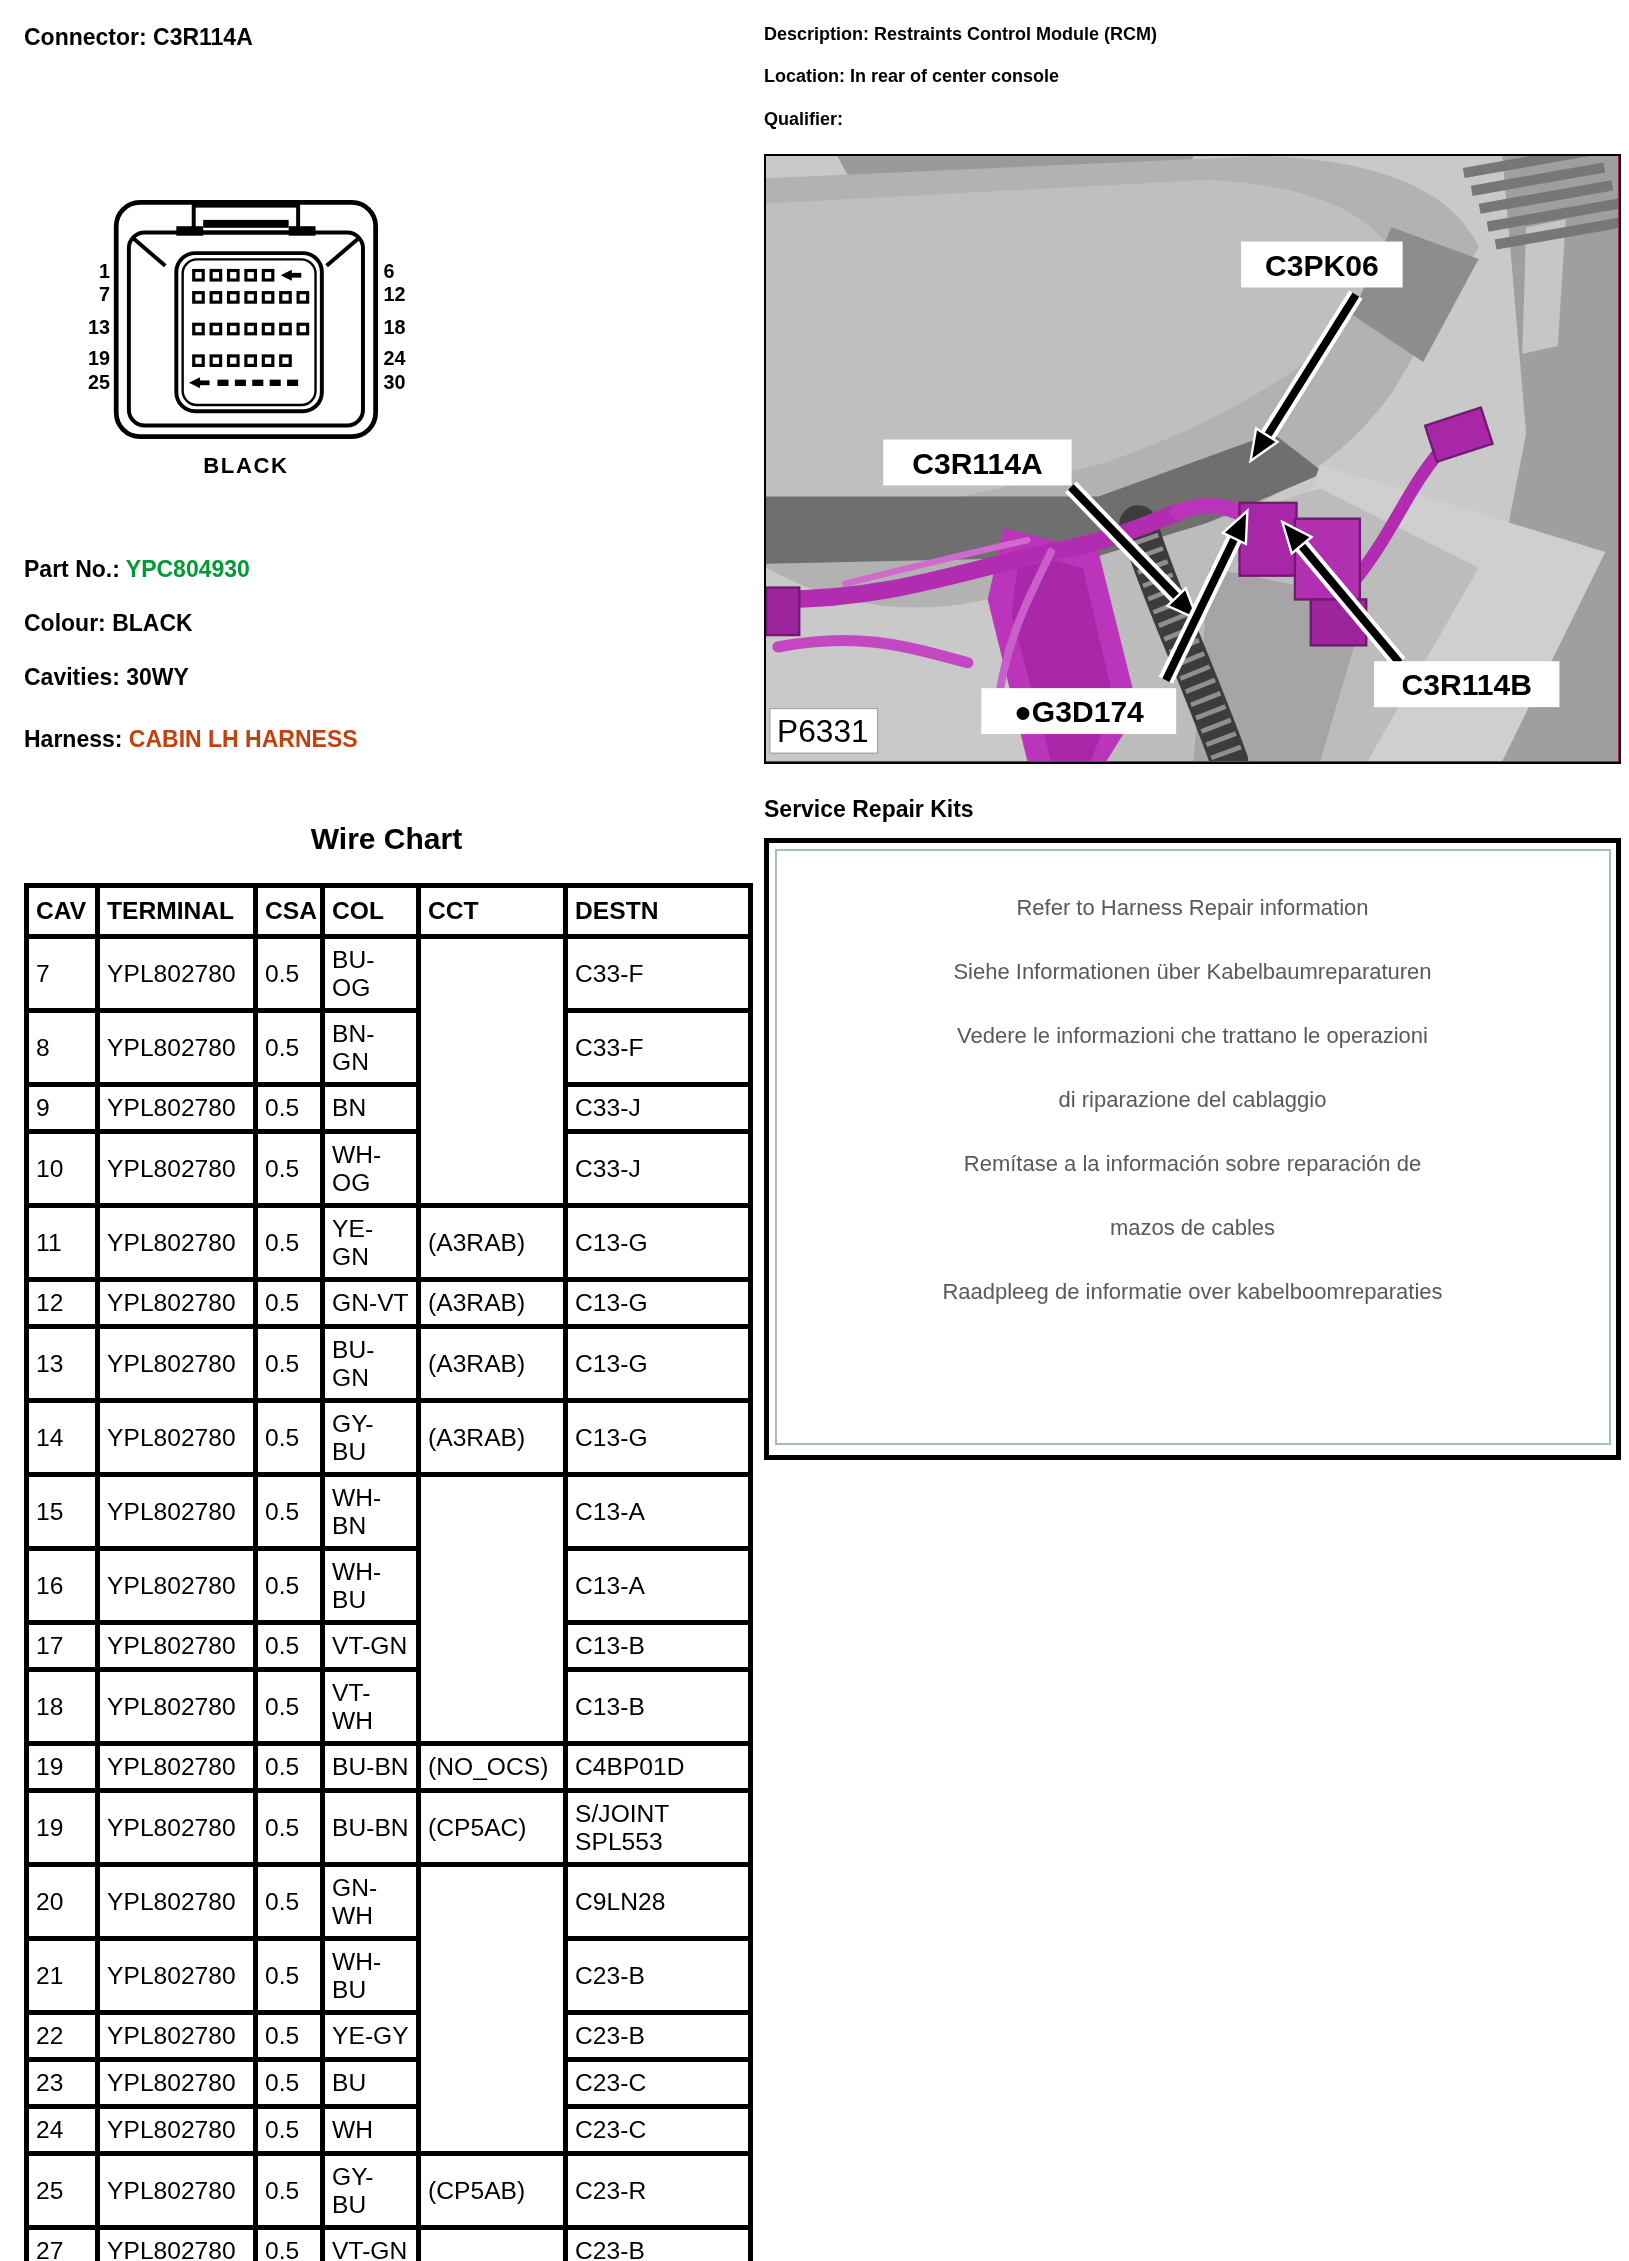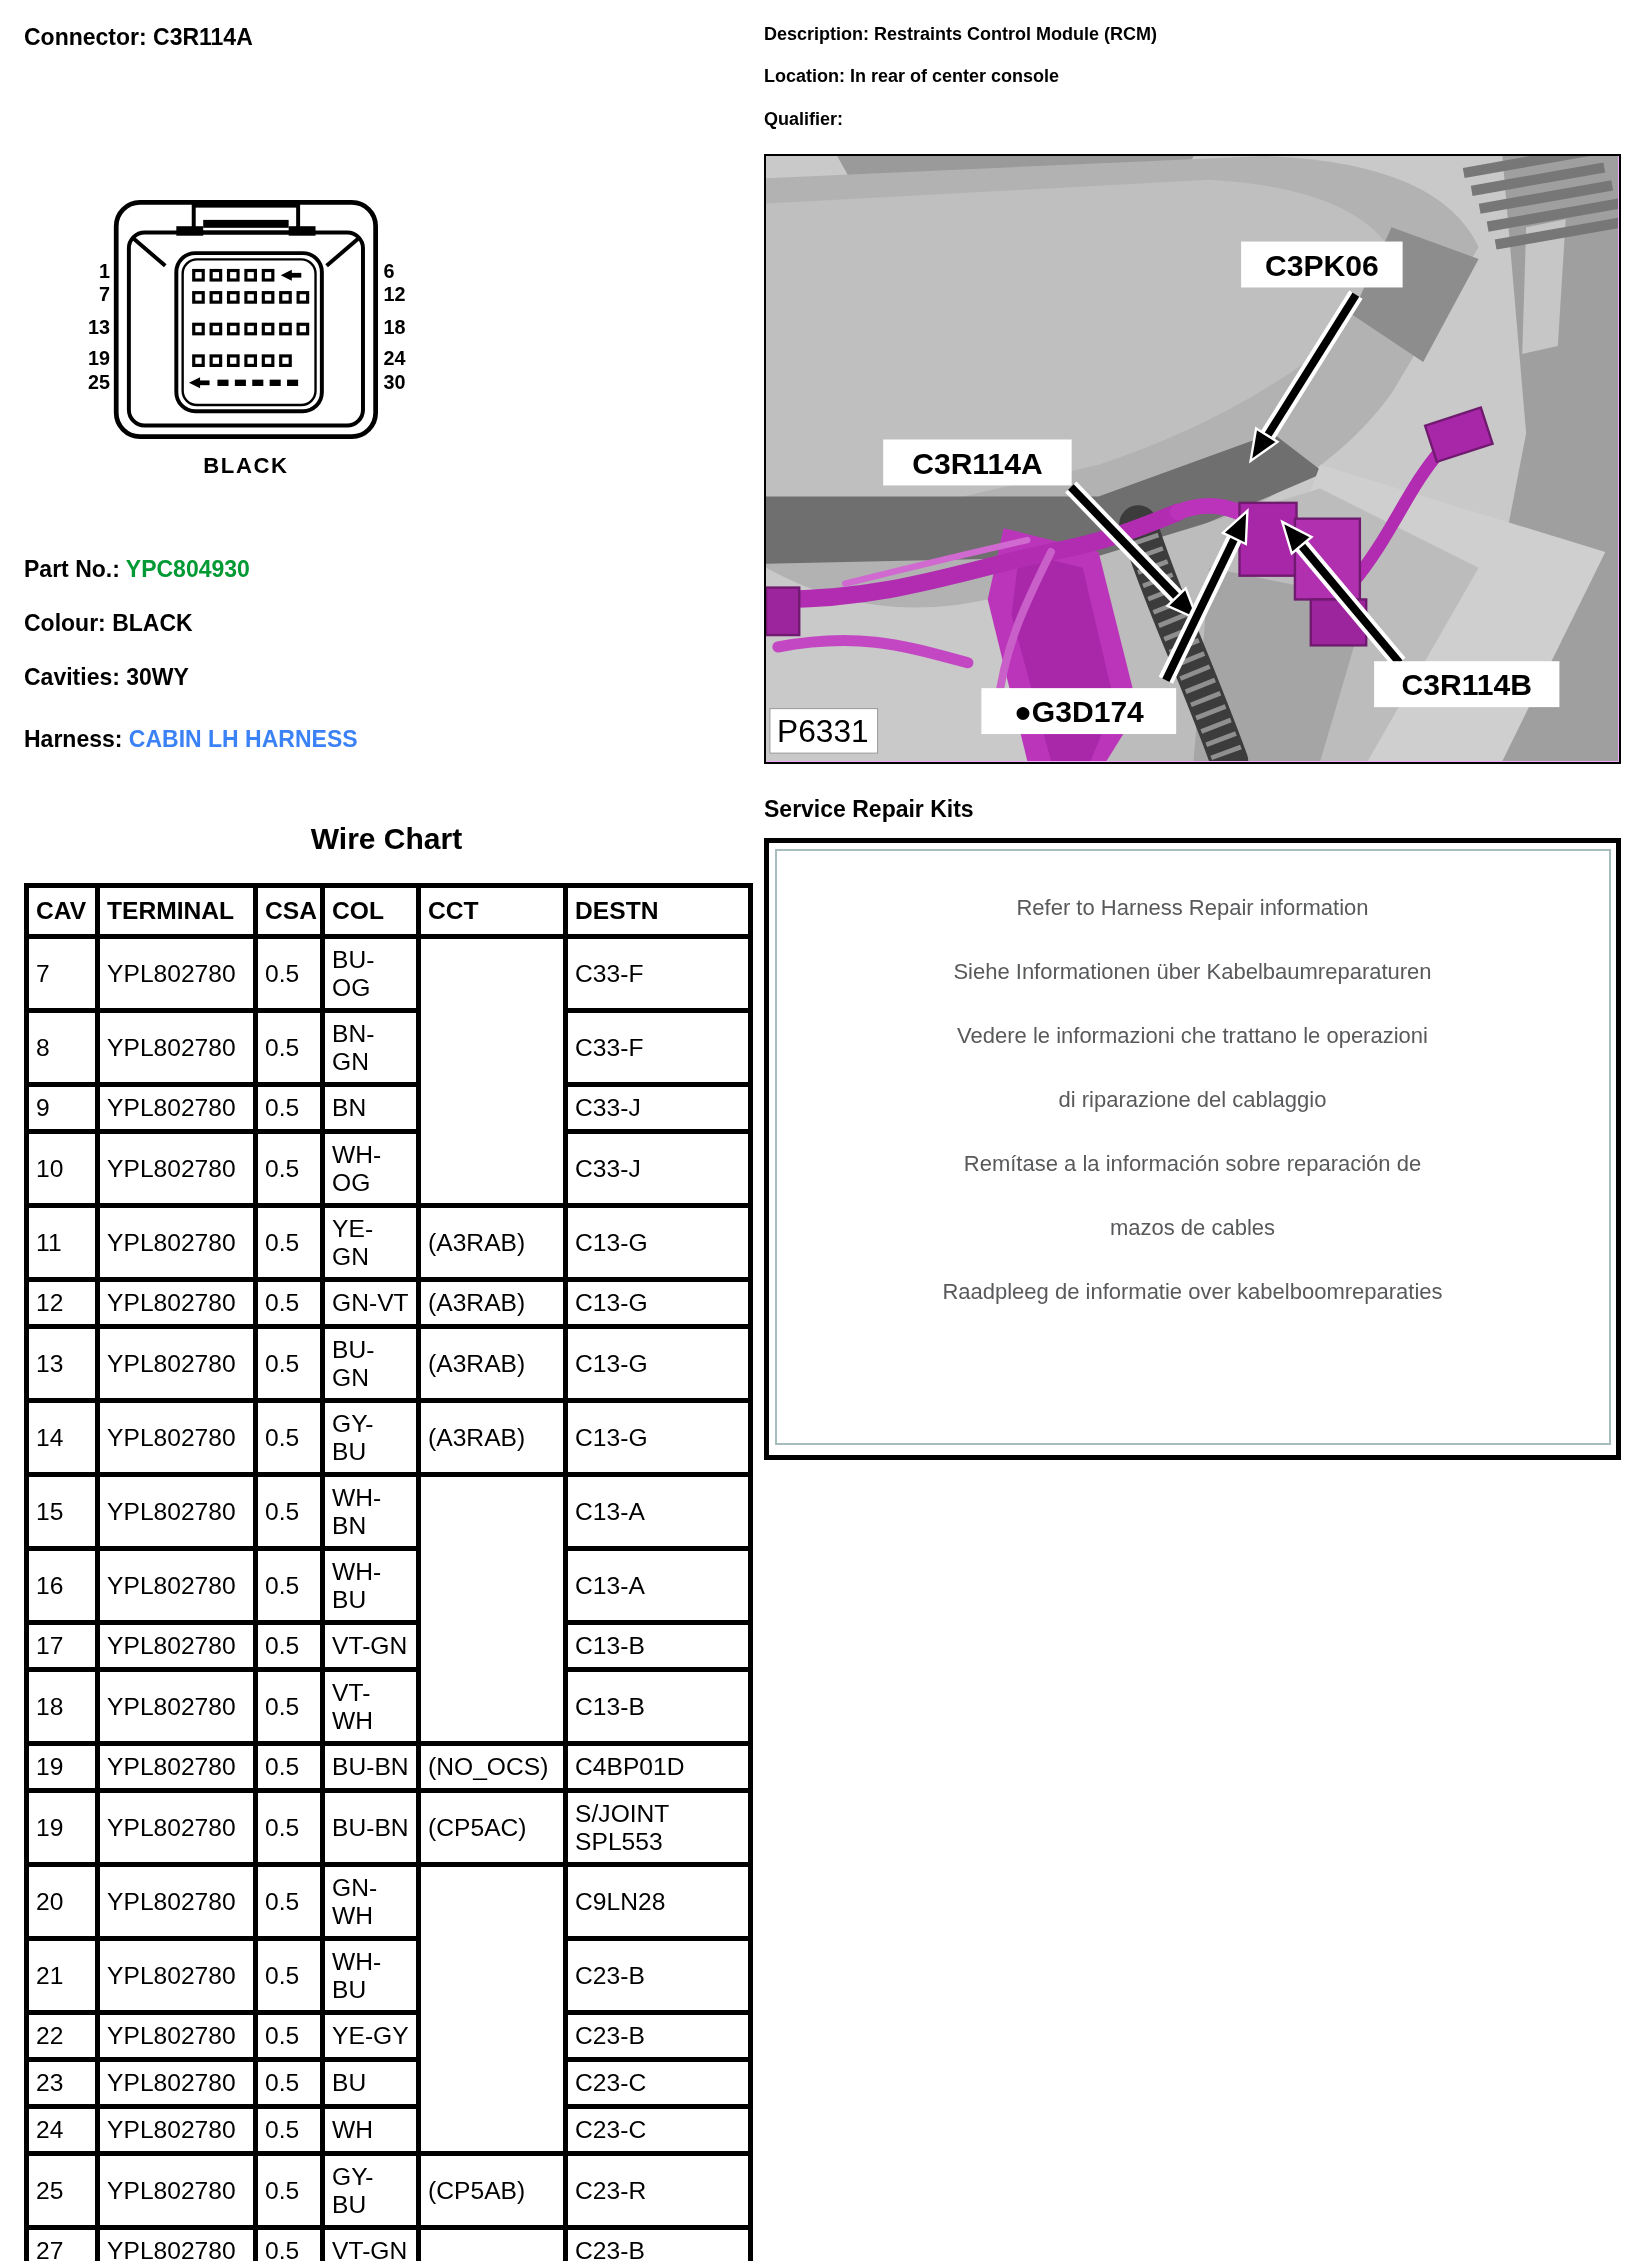--- a/index.html
+++ b/index.html
@@ -9,21 +9,21 @@
   .rline{font-weight:bold;font-size:18px;margin:0 0 21.4px 0;white-space:nowrap;}
   #right-header{position:absolute;left:764px;top:24px;}
   
   #connector-fig{position:absolute;left:83px;top:196px;}
   
   #part-info{position:absolute;left:24px;top:556px;font-size:23px;font-weight:bold;}
   #part-info .pline{margin-bottom:27px;white-space:nowrap;}
   #part-info .pline.gap{margin-top:35px;}
   .green{color:#009933;}
   
-  #photo{position:absolute;left:764px;top:154px;width:857px;height:610px;border:2.4px solid #000;background:#f0abfc;box-sizing:border-box;}
+  #photo{position:absolute;left:764px;top:154px;width:857px;height:610px;border:2.4px solid #000;background:#be185d;box-sizing:border-box;}
   .plabel-text{font-weight:bold;font-size:38px;}
   .pnum-text{font-size:40px;}
   
   #svc-heading{position:absolute;left:764px;top:796px;font-size:23px;font-weight:bold;}
   #svc-box{position:absolute;left:764px;top:838px;width:857px;height:622px;border:5.5px solid #000;box-sizing:border-box;background:#fff;}
   #svc-inner{margin:5.5px;border:2.4px solid #a7bdbd;height:calc(100% - 16px);box-sizing:border-box;padding-top:44px;}
   .svc-line{font-size:22px;color:#58595b;text-align:center;margin:0 16px 38px 16px;}
   
   #wc-title{position:absolute;left:24px;top:822px;width:725px;text-align:center;font-size:30px;font-weight:bold;}
   #wc-wrap{position:absolute;left:24px;top:883px;}
@@ -134,21 +134,21 @@
   </div>
 
   <div id="part-info">
     <div class="pline"><span>Part No.:</span>
       <span class="green" style="color: rgb(0, 153, 51);">YPC804930</span></div>
     <div class="pline"><span>Colour:</span>
       <span>BLACK</span></div>
     <div class="pline"><span>Cavities:</span>
       <span>30WY</span></div>
     <div class="pline gap"><span>Harness:</span>
-      <span class="green" style="color: #3b82f6; margin-top: 28px;">CABIN LH HARNESS</span></div>
+      <span class="green" style="color: #c2410c; margin-top: 28px;">CABIN LH HARNESS</span></div>
   </div>
 
   <div id="photo">
     <svg width="852" height="605" viewBox="0 0 1076 764">
       <rect x="0" y="0" width="1076" height="764" fill="#c9c9c9"></rect>
 
       <polygon points="90,0 540,0 480,115 140,90" fill="#9a9a9a"></polygon>
       <path d="M0,28 L630,0 Q850,8 900,115 L790,300 Q710,410 560,465 L300,555 Q140,598 0,520 Z" fill="#b2b2b2"></path>
       <path d="M0,60 L560,30 Q740,40 790,120 L720,230 Q600,330 420,390 L120,460 L0,430 Z" fill="#bfbfbf"></path>
       <path d="M790,90 L900,130 L830,260 L740,200 Z" fill="#8d8d8d"></path>

